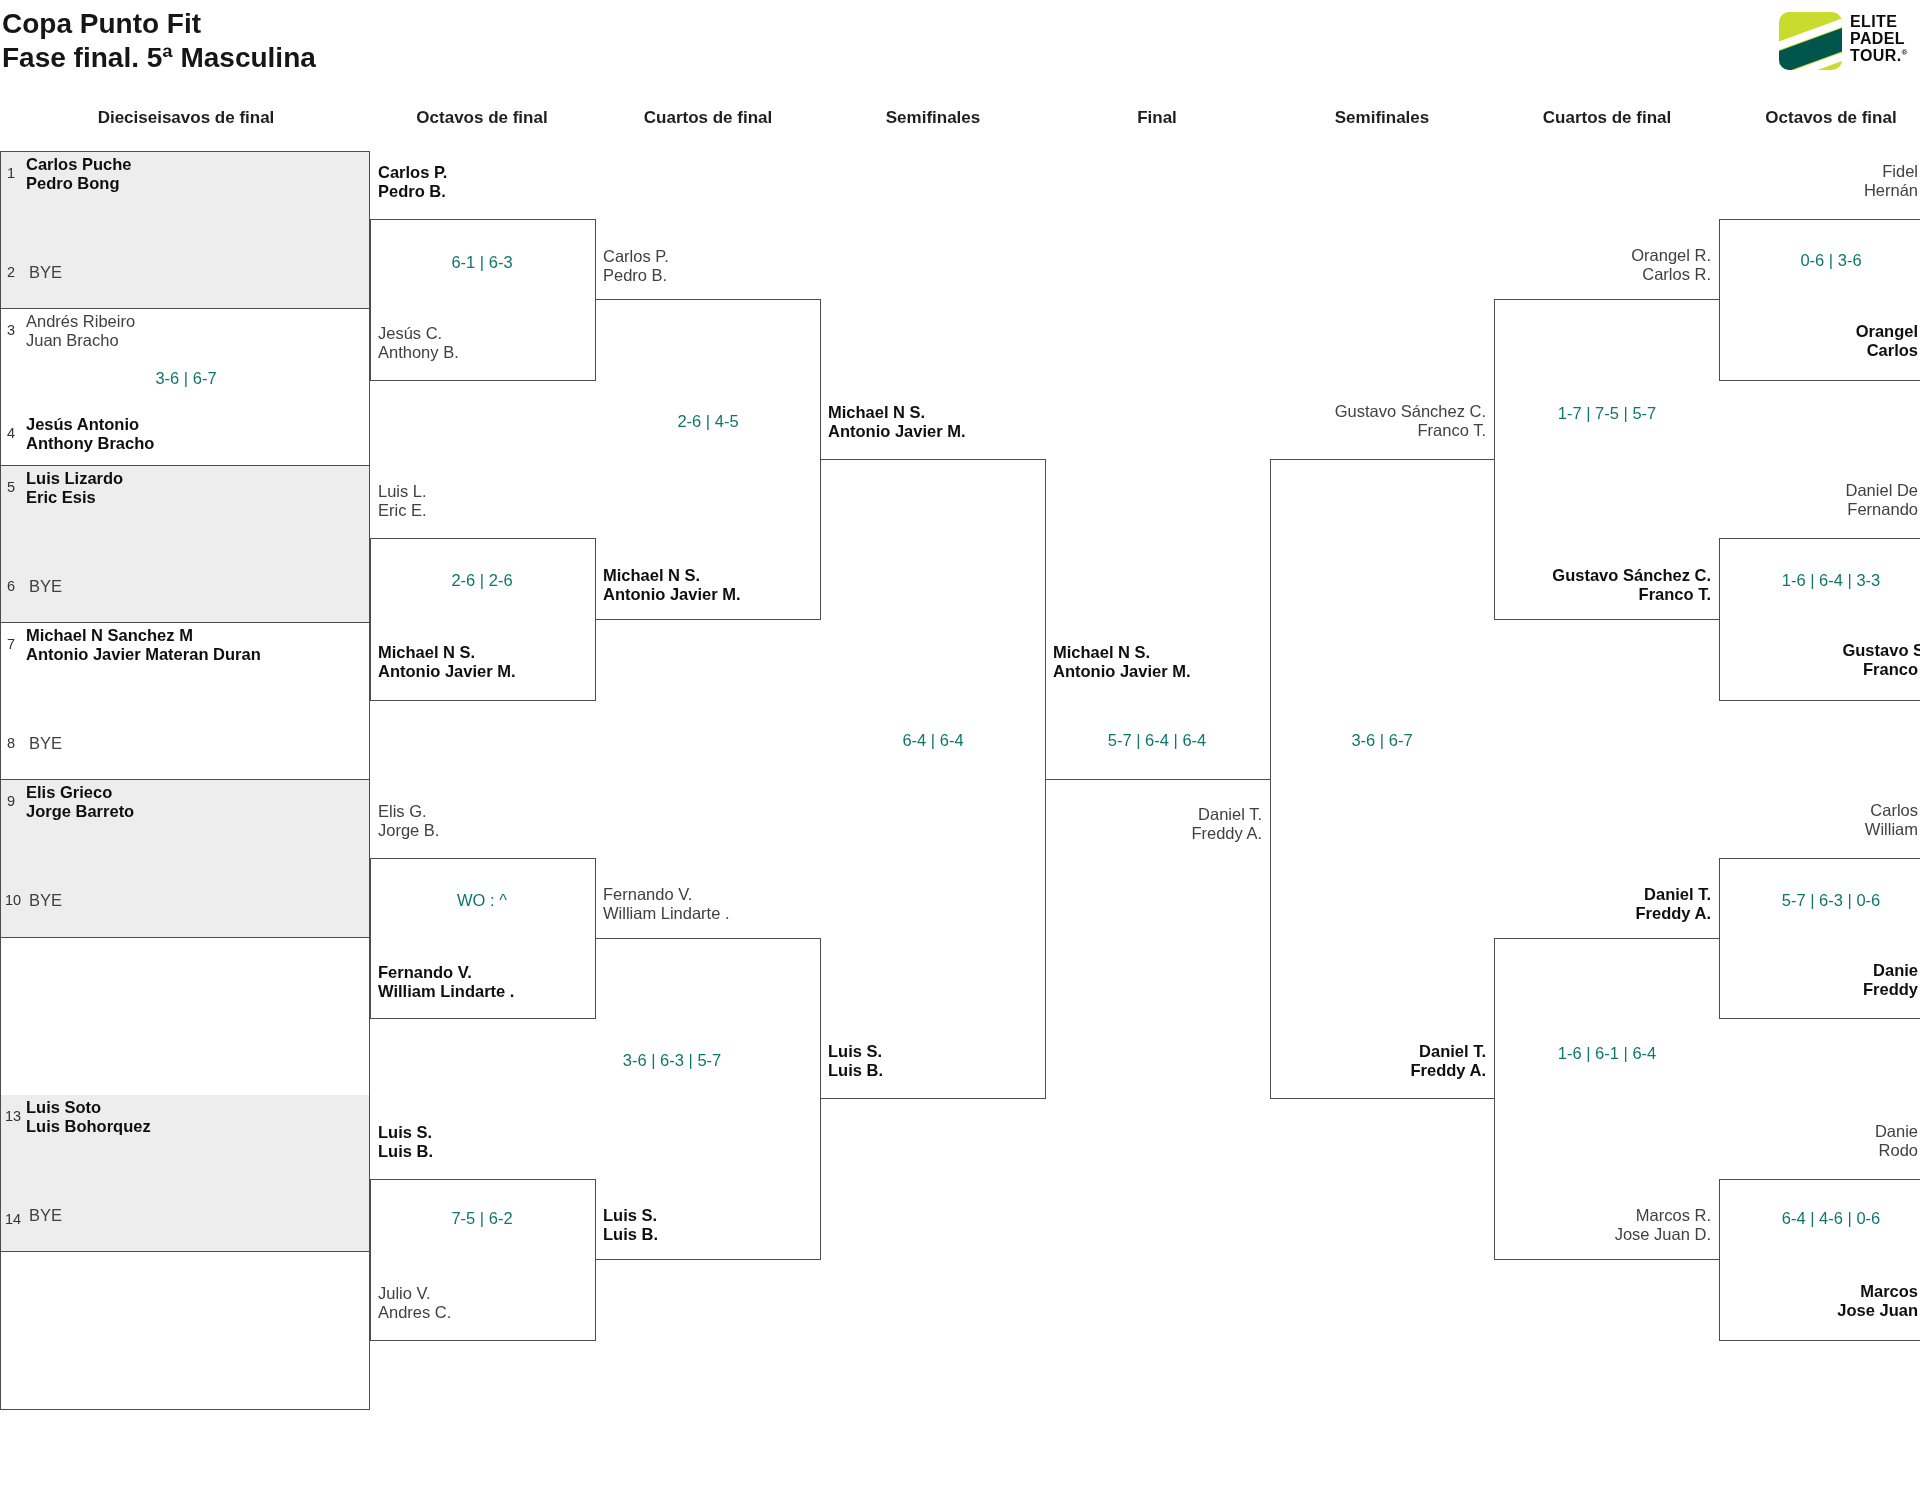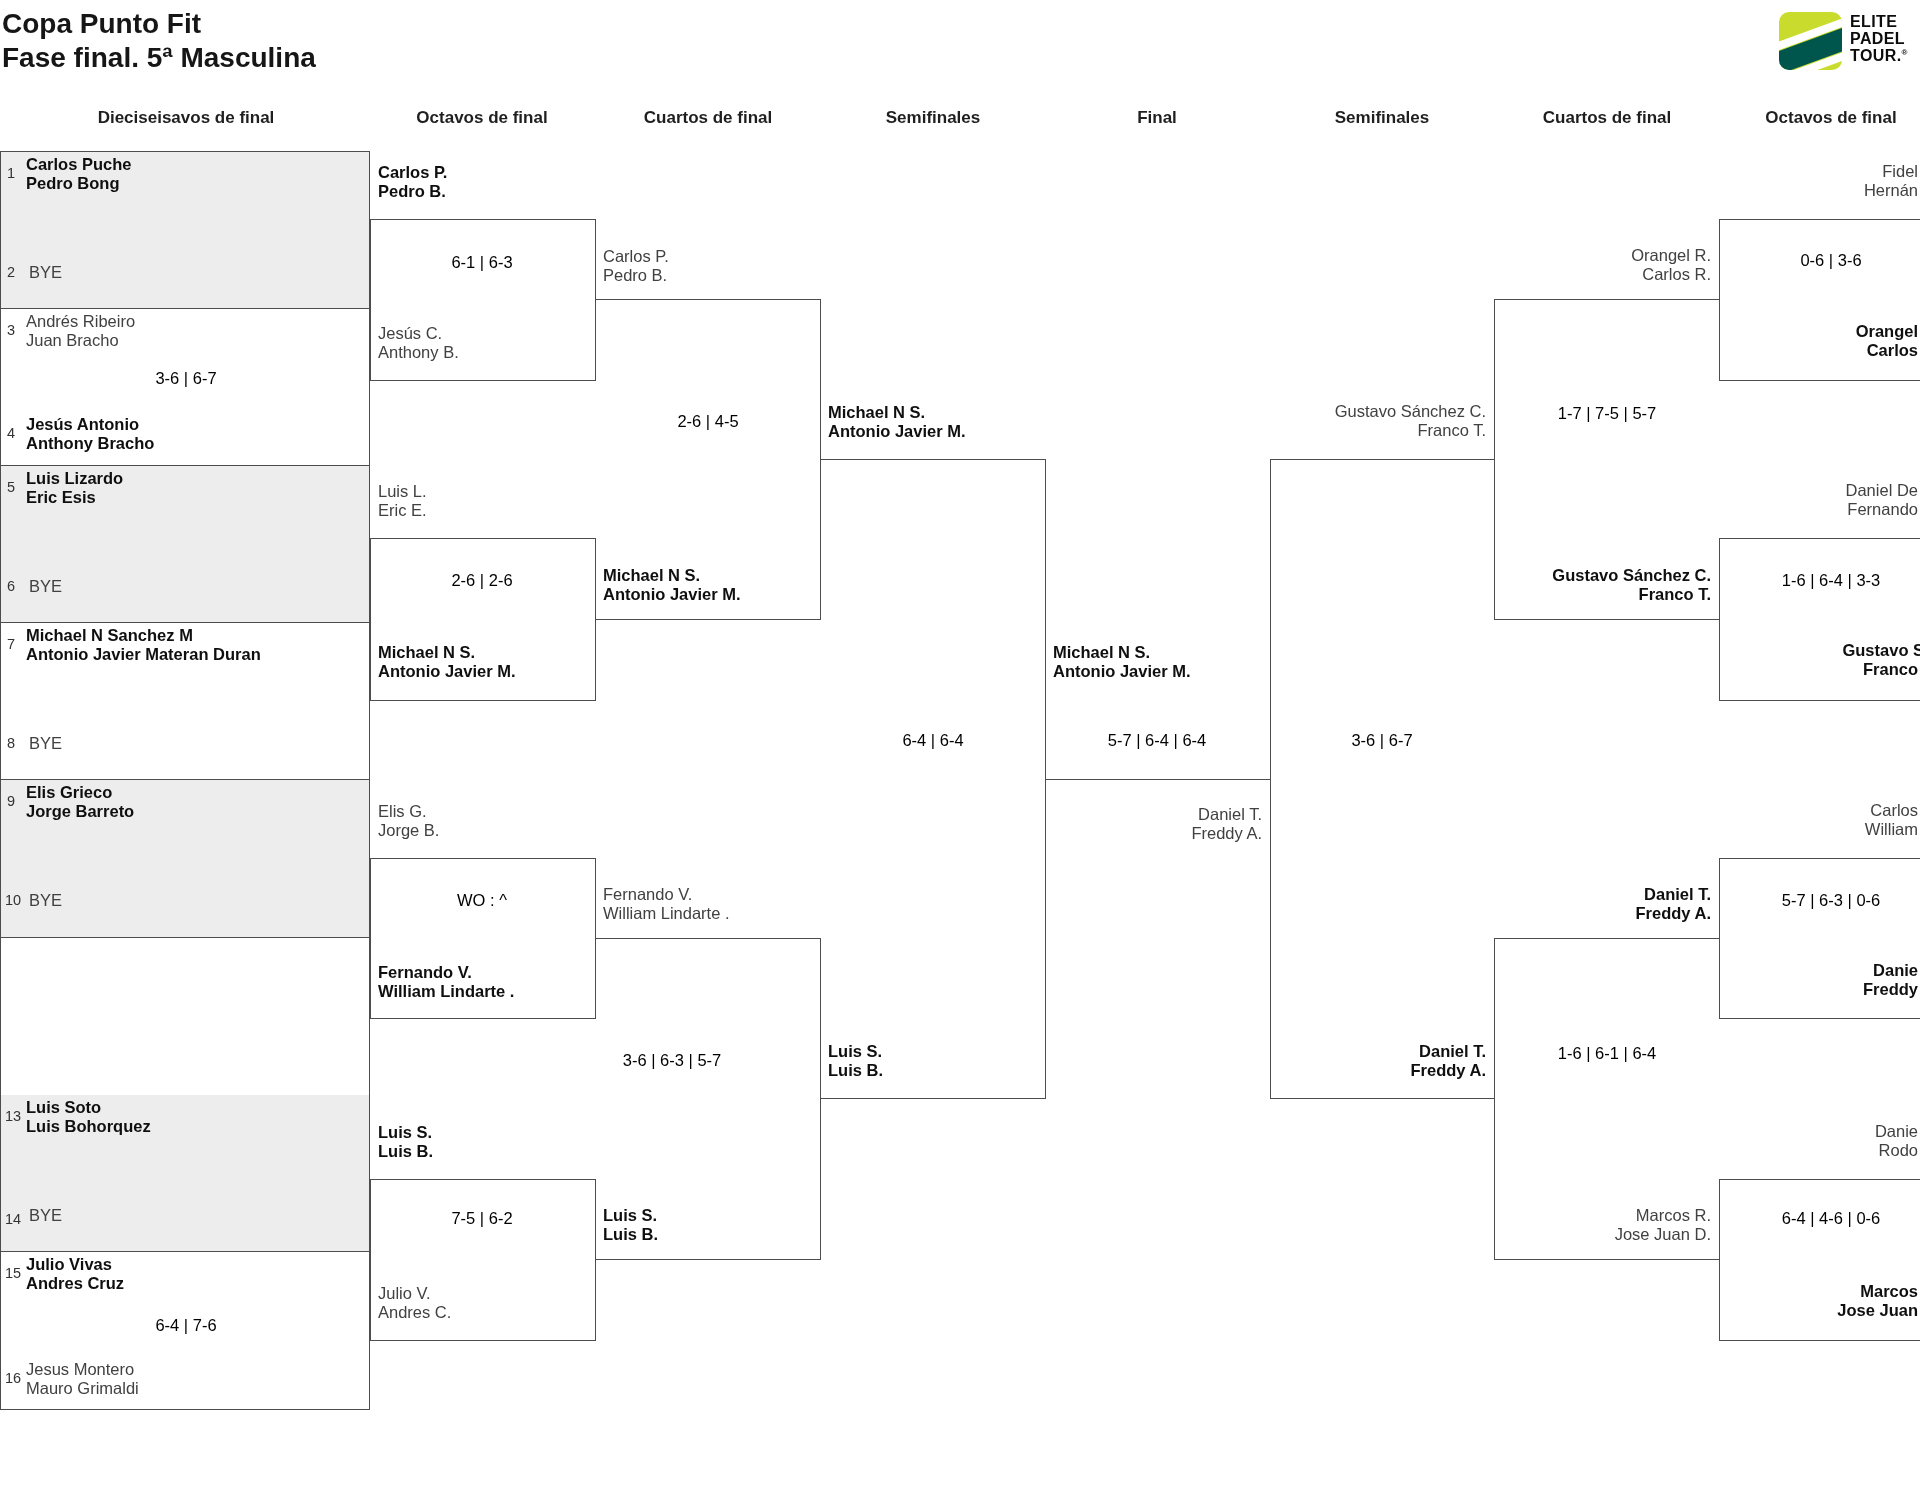--- a/index.html
+++ b/index.html
@@ -4,21 +4,21 @@
 <style>
   html,body{margin:0;padding:0;}
   body{
     width:1920px;height:1506px;position:relative;overflow:hidden;background:#ffffff;
     font-family:"Liberation Sans","DejaVu Sans",sans-serif;color:#222;
   }
   .ttl{position:absolute;left:2px;font-size:28px;font-weight:700;color:#161616;white-space:nowrap;}
   .hd{position:absolute;top:108px;font-size:17px;font-weight:600;color:#1f1f1f;transform:translateX(-50%);white-space:nowrap;}
   .t{position:absolute;font-size:16.5px;line-height:19px;color:#414141;white-space:nowrap;}
   .t.b{color:#0f0f0f;font-weight:700;}
-  .sc{position:absolute;font-size:16.5px;line-height:19px;color:#000000;transform:translateX(-50%);white-space:nowrap;}
+  .sc{position:absolute;font-size:16.5px;line-height:19px;color:#0f766e;transform:translateX(-50%);white-space:nowrap;}
   .num{position:absolute;font-size:14.5px;color:#333;}
   .r32wrap{position:absolute;left:0;top:151px;width:370px;height:1259px;border:1px solid #4d4d4d;box-sizing:border-box;overflow:hidden;}
   .cell{position:absolute;left:0;width:100%;border-bottom:1px solid #4d4d4d;box-sizing:border-box;background:#fff;}
   .cell.sh{background:#ededed;}
   .box{position:absolute;border:1px solid #4d4d4d;box-sizing:border-box;}
   .hl{position:absolute;height:1px;background:#4d4d4d;}
   .vl{position:absolute;width:1px;background:#4d4d4d;}
   .logo-icon{position:absolute;left:1779px;top:12px;width:63px;height:58px;background:#c9dc2e;border-radius:10px;overflow:hidden;}
   .li-s1,.li-s2{position:absolute;left:-25px;width:120px;height:8px;background:#ffffff;transform:rotate(-20deg);}
   .li-teal{position:absolute;left:-25px;width:120px;height:22px;background:#00564d;transform:rotate(-20deg);}
@@ -86,29 +86,20 @@
     <div class="t b" style="left:25px;top:22px">Jorge Barreto</div>
     <div class="num" style="left:4px;top:112px">10</div>
     <div class="t" style="left:28px;top:111px">BYE</div>
   </div>
   <div class="cell sh" style="top:943px;height:157px">
     <div class="num" style="left:4px;top:13px">13</div>
     <div class="t b" style="left:25px;top:3px">Luis Soto</div>
     <div class="t b" style="left:25px;top:22px">Luis Bohorquez</div>
     <div class="num" style="left:4px;top:116px">14</div>
     <div class="t" style="left:28px;top:111px">BYE</div>
-  </div>
-  <div class="cell" style="top:1100px;height:159px;border-bottom:none">
-    <div class="num" style="left:4px;top:13px">15</div>
-    <div class="t b" style="left:25px;top:3px">Julio Vivas</div>
-    <div class="t b" style="left:25px;top:22px">Andres Cruz</div>
-    <div class="sc" style="left:185px;top:64px">6-4 | 7-6</div>
-    <div class="num" style="left:4px;top:118px">16</div>
-    <div class="t" style="left:25px;top:108px">Jesus Montero</div>
-    <div class="t" style="left:25px;top:127px">Mauro Grimaldi</div>
   </div>
 </div>
 
 <div class="t b" style="left:378px;top:163px">Carlos P.</div>
 <div class="t b" style="left:378px;top:182px">Pedro B.</div>
 <div class="sc" style="left:482px;top:253px">6-1 | 6-3</div>
 <div class="t" style="left:378px;top:324px">Jesús C.</div>
 <div class="t" style="left:378px;top:343px">Anthony B.</div>
 
 <div class="t" style="left:378px;top:482px">Luis L.</div>

